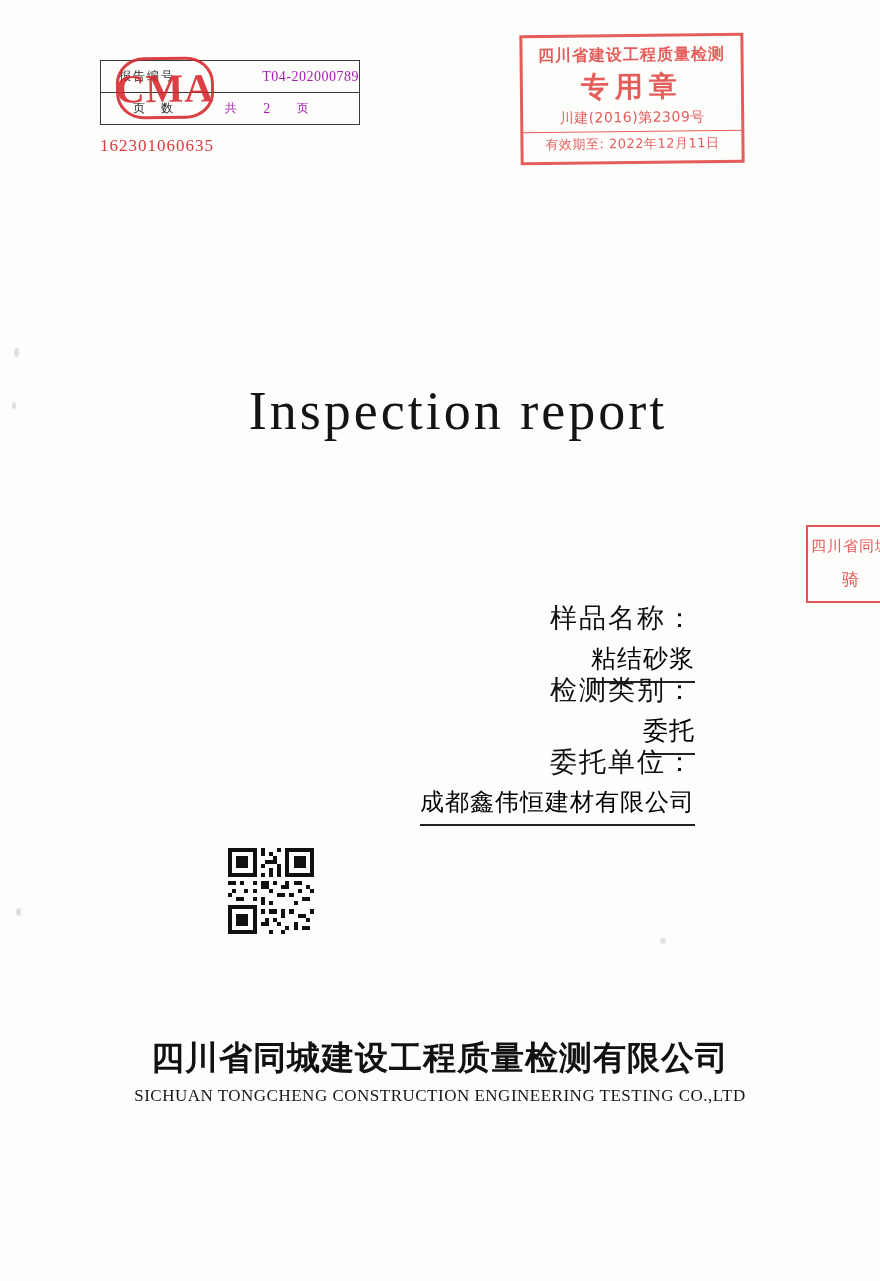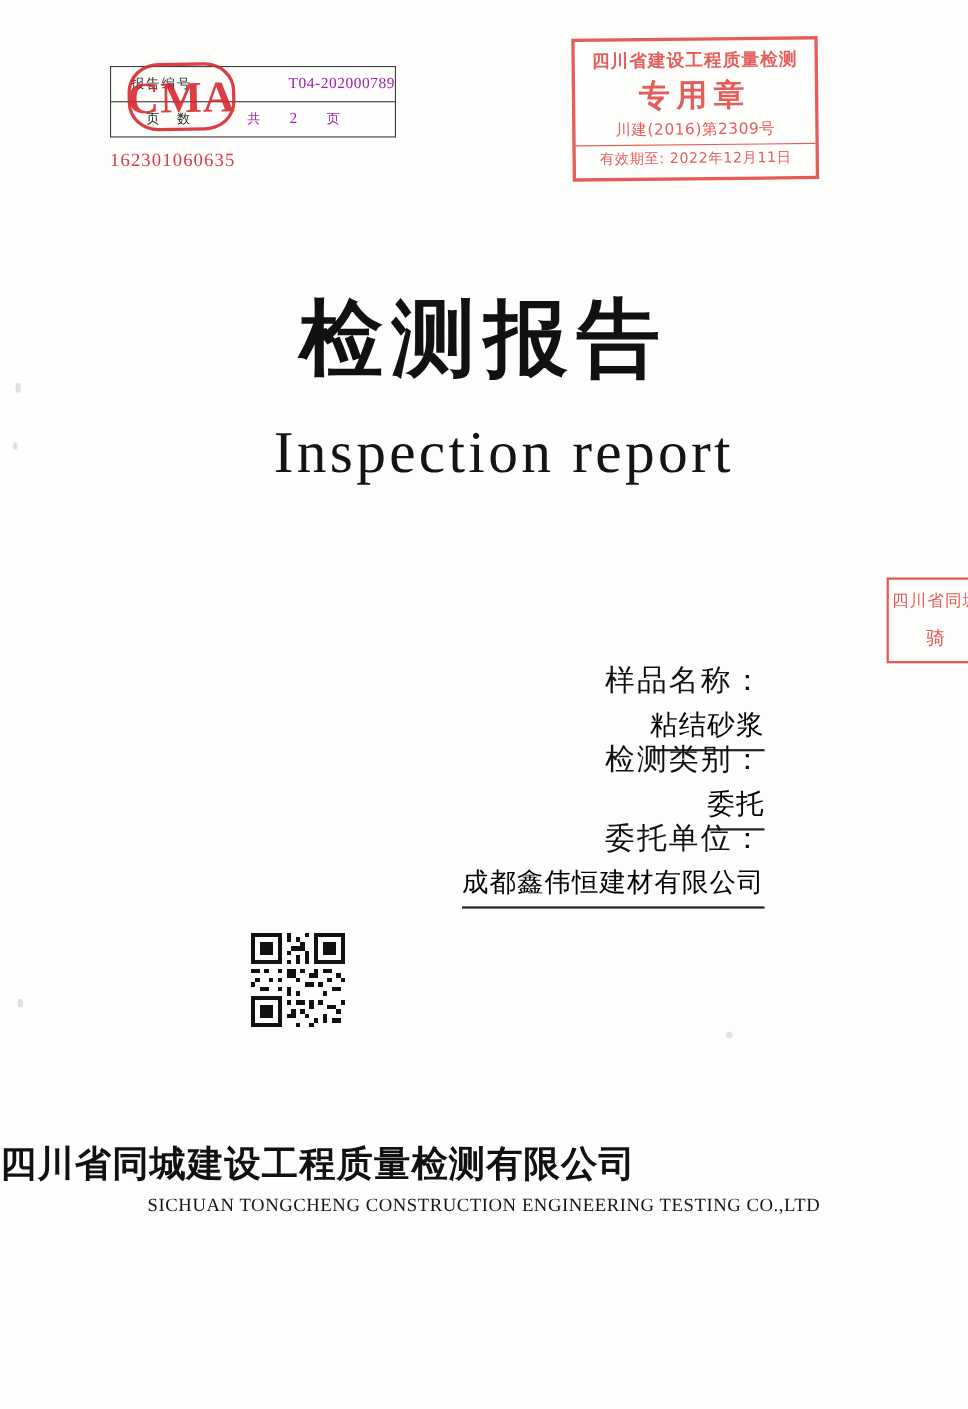--- a/index.html
+++ b/index.html
@@ -227,21 +227,21 @@
     width: 86px;
     height: 86px;
   }
   .qr svg { display: block; }
 
   
   .footer-cn {
     position: absolute;
     left: 0; right: 0;
     top: 1036px;
-    text-align: left;
+    text-align: center;
     font-family: "DejaVu Sans", sans-serif;
     font-weight: bold;
     font-size: 33px;
     letter-spacing: 1px;
     color: #111;
   }
   .footer-en {
     position: absolute;
     left: 0; right: 0;
     top: 1086px;
@@ -293,21 +293,20 @@
     <div class="l2">专用章</div>
     <div class="l3">川建(2016)第2309号</div>
     <div class="l4">有效期至: 2022年12月11日</div>
   </div>
 
   <div class="edge-stamp">
     <div class="e1">四川省同城</div>
     <div class="e2">骑</div>
   </div>
 
-  <div class="title-cn">检测报告</div>
   <div class="title-en">Inspection report</div>
 
   <div class="fields">
     <div class="field-row">
       <div class="field-label">样品名称：</div>
       <div class="field-value">粘结砂浆</div>
     </div>
     <div class="field-row">
       <div class="field-label">检测类别：</div>
       <div class="field-value">委托</div>

